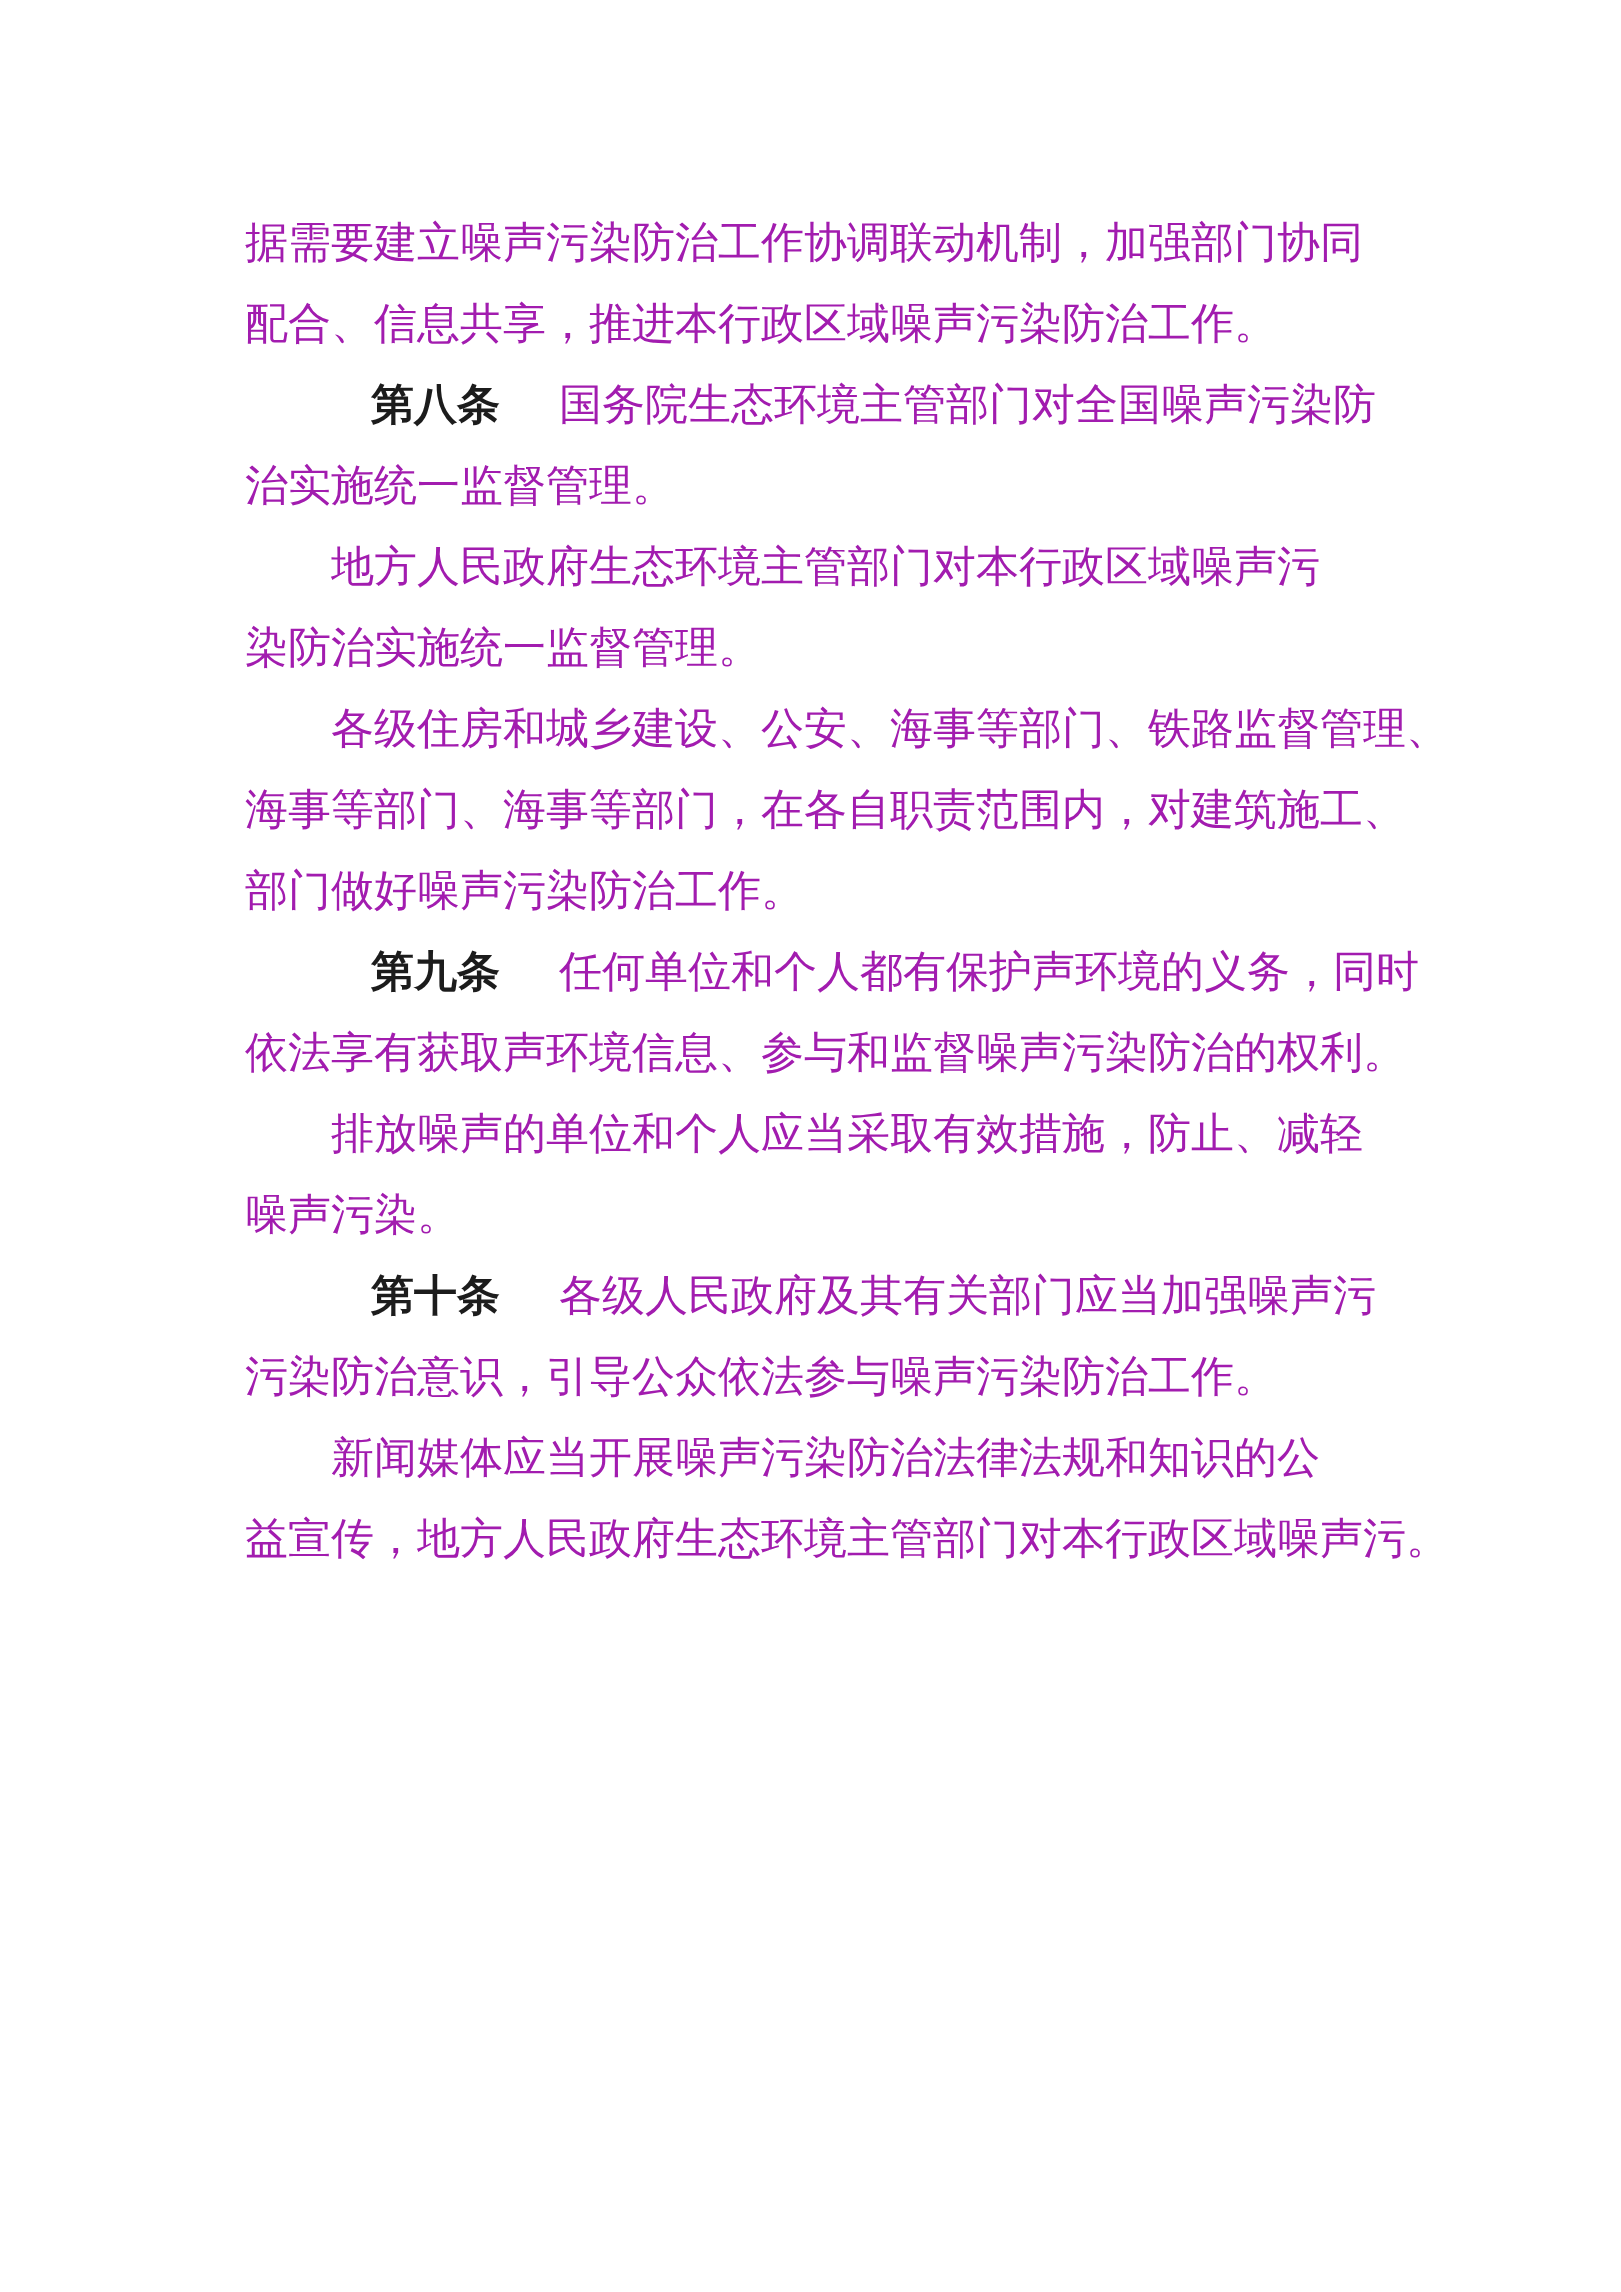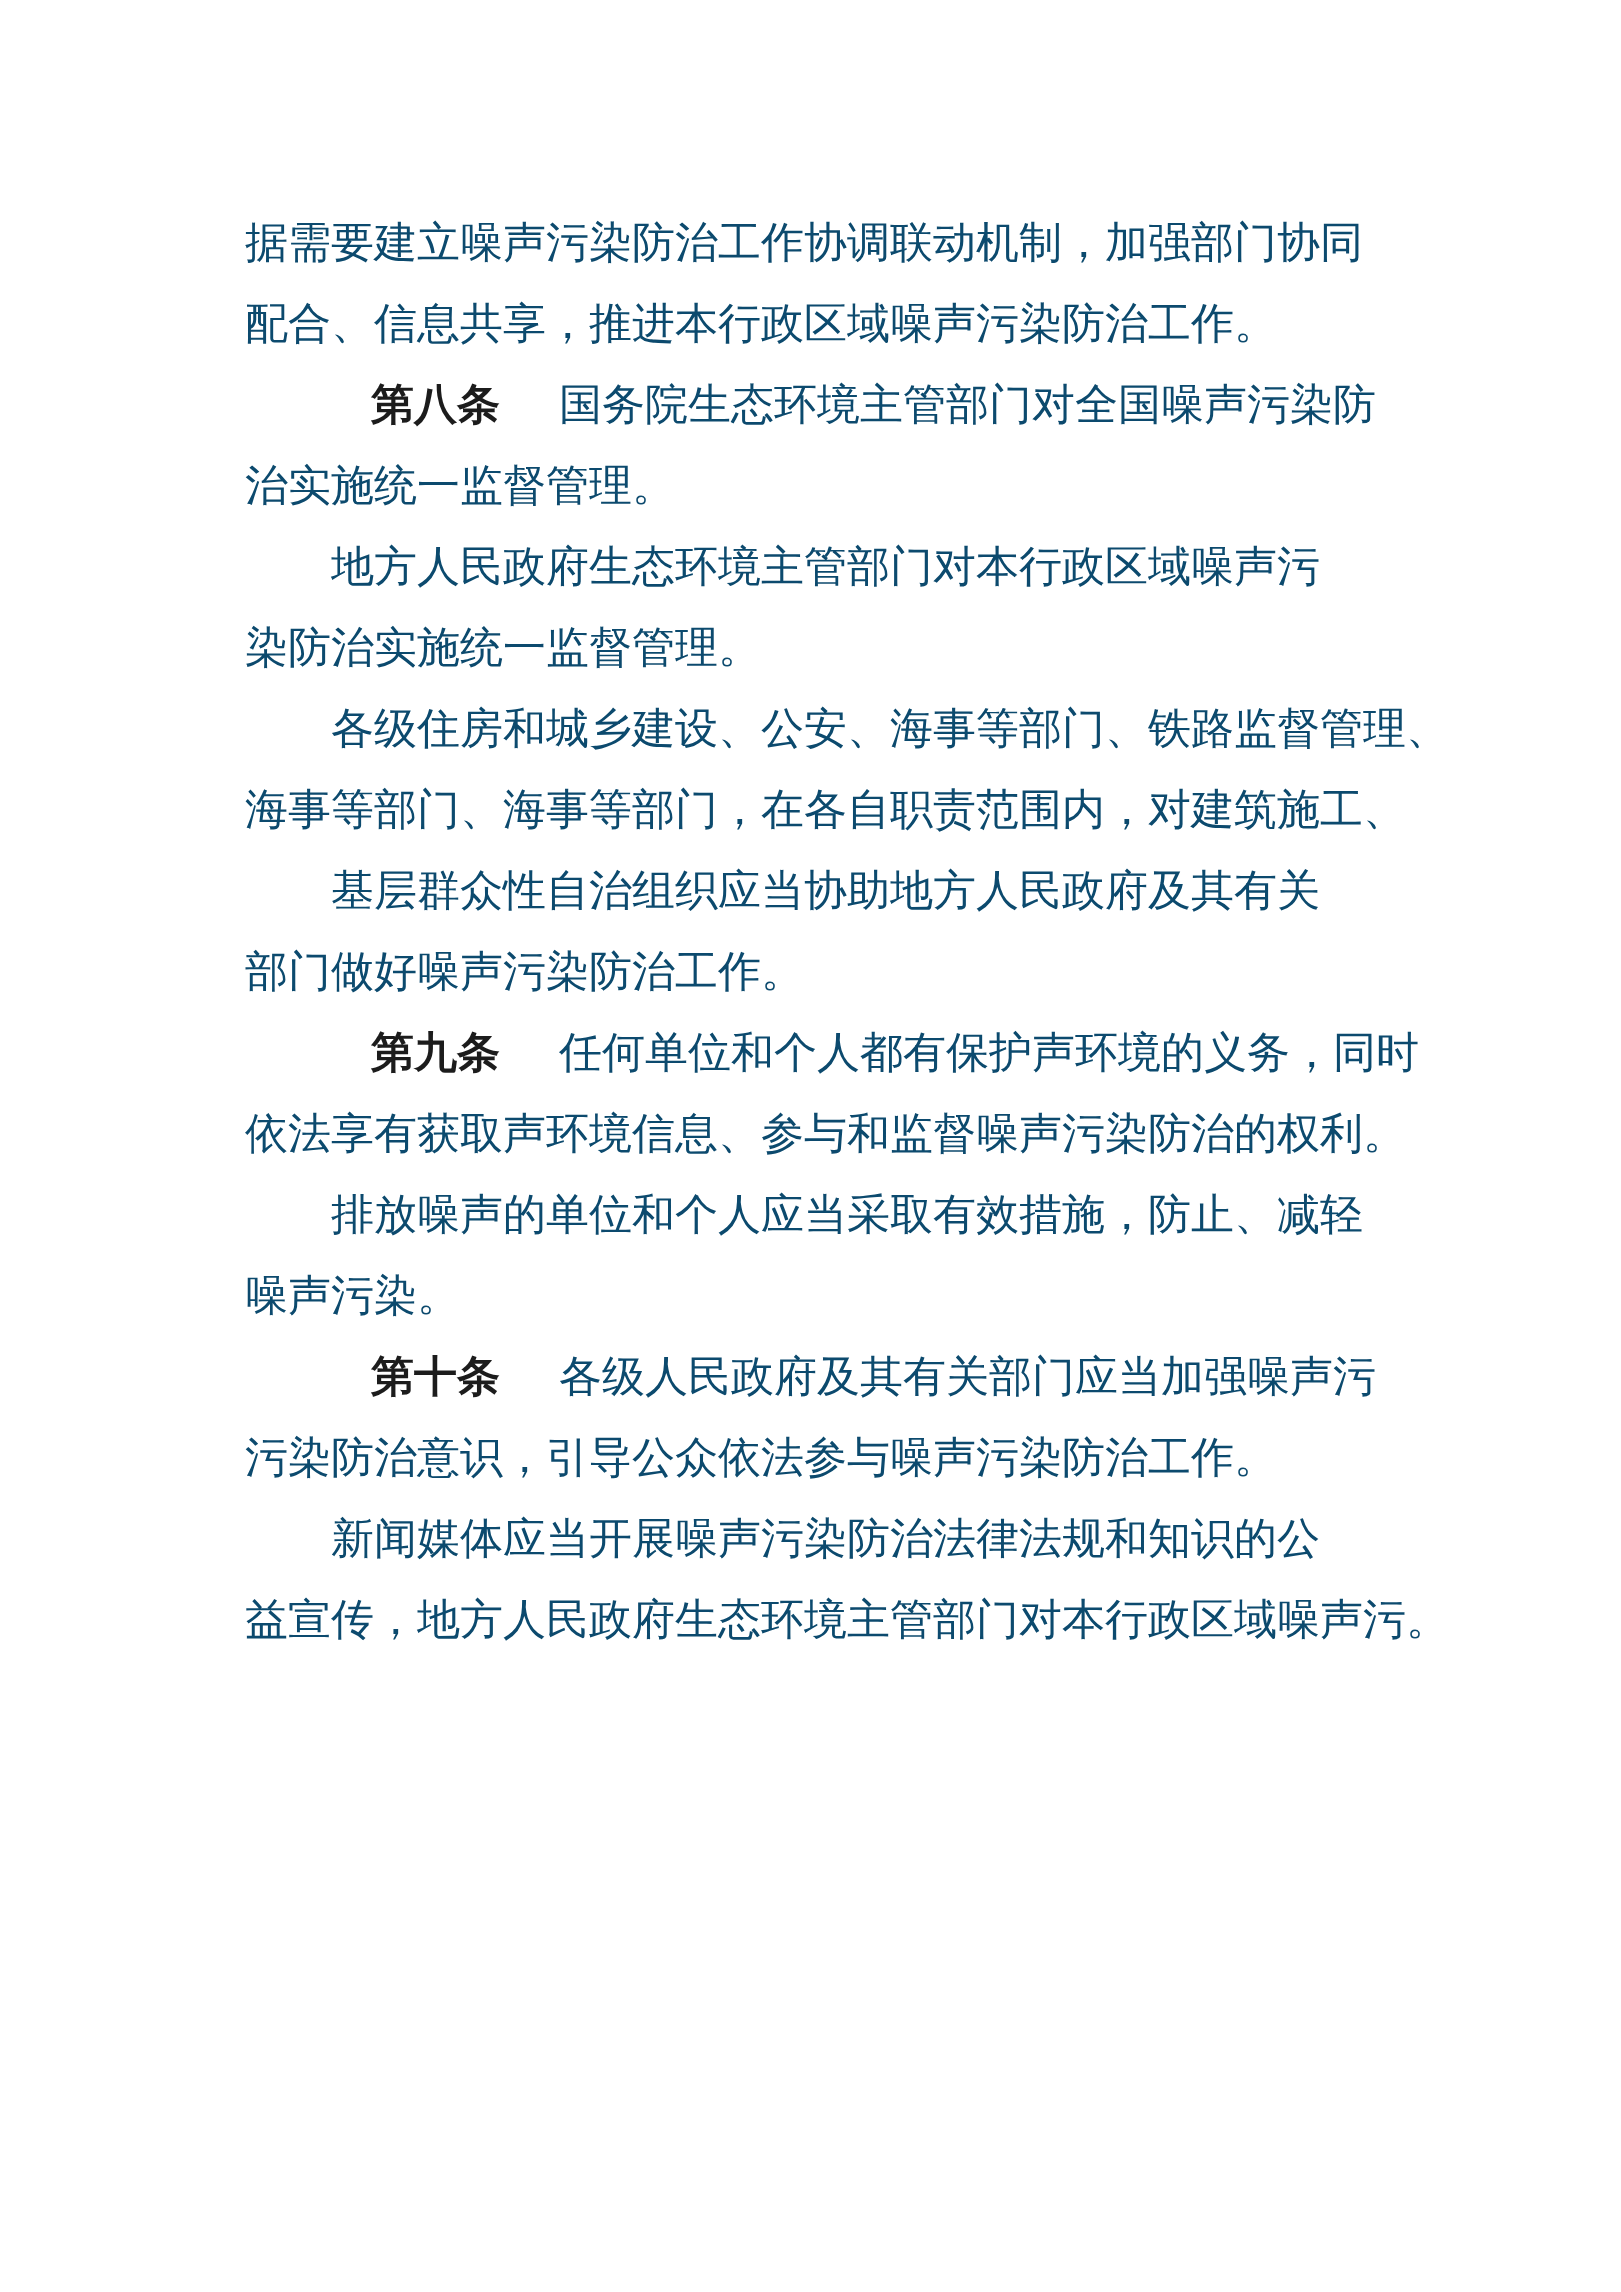--- a/index.html
+++ b/index.html
@@ -33,37 +33,36 @@
     padding-left: 86px;
   }
   .article-num {
     font-weight: 700;
     color: #1c1c1c;
     margin-right: 59px;
     font-family: "Liberation Sans", "DejaVu Sans", sans-serif;
     margin-left: 40px;
   }
   .line-text {
-    color: #0c4a6e;
+    color: #a21caf;
   }
 </style>
 </head>
 <body>
 
 <div class="page">
   <div class="text-block" id="text-block">
       <div class="text-line"><span class="line-text">据需要建立噪声污染防治工作协调联动机制，加强部门协同</span></div>
       <div class="text-line"><span class="line-text">配合、信息共享，推进本行政区域噪声污染防治工作。</span></div>
       <div class="text-line indent"><span class="article-num">第八条</span><span class="line-text">国务院生态环境主管部门对全国噪声污染防</span></div>
       <div class="text-line"><span class="line-text">治实施统一监督管理。</span></div>
       <div class="text-line indent"><span class="line-text">地方人民政府生态环境主管部门对本行政区域噪声污</span></div>
       <div class="text-line"><span class="line-text">染防治实施统一监督管理。</span></div>
       <div class="text-line indent"><span class="line-text">各级住房和城乡建设、公安、海事等部门、铁路监督管理、</span></div>
       <div class="text-line"><span class="line-text">海事等部门、海事等部门，在各自职责范围内，对建筑施工、</span></div>
-      <div class="text-line indent"><span class="line-text">基层群众性自治组织应当协助地方人民政府及其有关</span></div>
       <div class="text-line"><span class="line-text">部门做好噪声污染防治工作。</span></div>
       <div class="text-line indent"><span class="article-num">第九条</span><span class="line-text">任何单位和个人都有保护声环境的义务，同时</span></div>
       <div class="text-line"><span class="line-text">依法享有获取声环境信息、参与和监督噪声污染防治的权利。</span></div>
       <div class="text-line indent"><span class="line-text">排放噪声的单位和个人应当采取有效措施，防止、减轻</span></div>
       <div class="text-line"><span class="line-text">噪声污染。</span></div>
       <div class="text-line indent"><span class="article-num">第十条</span><span class="line-text">各级人民政府及其有关部门应当加强噪声污</span></div>
       <div class="text-line"><span class="line-text">污染防治意识，引导公众依法参与噪声污染防治工作。</span></div>
       <div class="text-line indent"><span class="line-text">新闻媒体应当开展噪声污染防治法律法规和知识的公</span></div>
       <div class="text-line"><span class="line-text">益宣传，地方人民政府生态环境主管部门对本行政区域噪声污。</span></div>
     </div>

